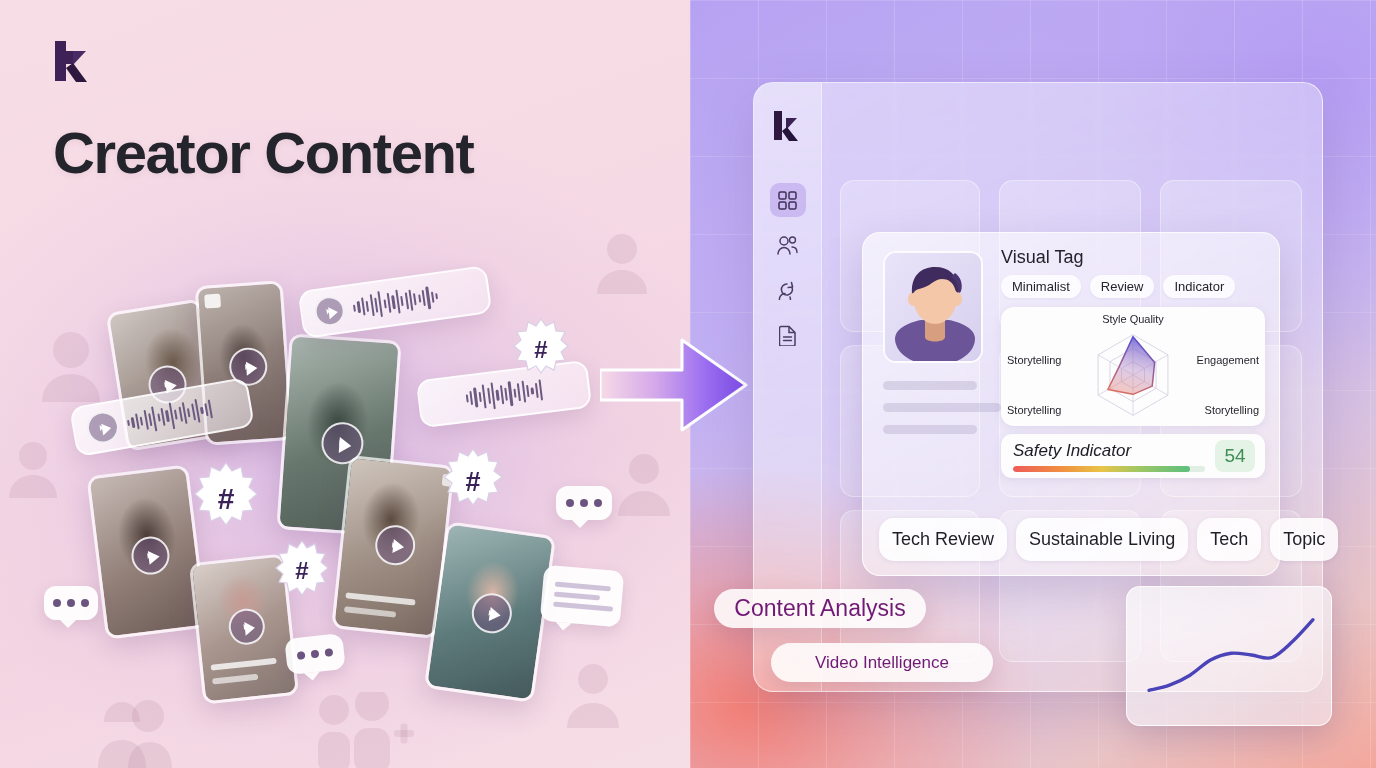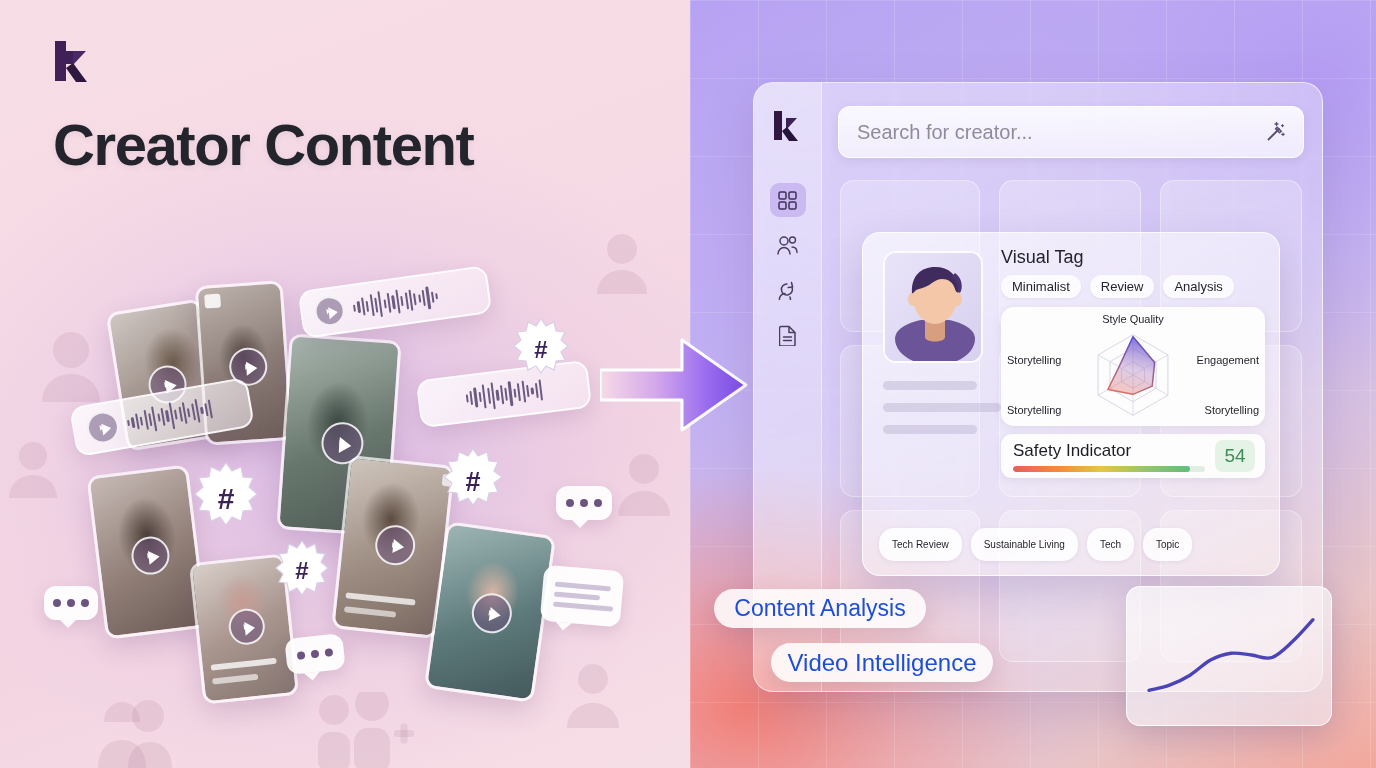--- a/index.html
+++ b/index.html
@@ -21,21 +21,21 @@
     overflow: hidden;
     background:
       radial-gradient(ellipse 520px 420px at 46% 58%, rgba(196,163,230,0.55) 0%, rgba(221,186,228,0.18) 55%, rgba(244,214,224,0) 80%),
       linear-gradient(160deg, #f7dde6 0%, #f6dbe5 35%, #f3d5e2 65%, #f6dee6 100%);
   }
   .logo-mark {
     position: absolute; left: 52px; top: 38px;
     width: 44px; height: 46px;
   }
   .headline {
-    position: absolute; left: 53px; top: 116px;
+    position: absolute; left: 53px; top: 124px;
     color: #24242c;
     letter-spacing: -1.4px;
   }
   .headline .l1 {
     display:block; font-size: 58px; font-weight: 700; line-height: 1.0;
     text-shadow: 0 2px 6px rgba(120,80,120,0.10);
   }
   .headline .l2 {
     display:block; font-size: 56px; font-weight: 400; line-height: 1.12;
     margin-top: 8px; color: #2a2a32;
@@ -182,50 +182,50 @@
     position:relative; overflow:hidden;
   }
   .radar-label { position:absolute; font-size: 11px; color:#1f1f27; white-space:nowrap;}
   .safety-card {
     margin-top: 8px; height: 44px;
     background: #fdfdfe; border-radius: 11px;
     box-shadow: 0 2px 8px rgba(90,60,130,0.10);
     display:flex; align-items:center; padding: 0 10px 0 12px; gap:10px;
   }
   .safety-left { flex:1; }
-  .safety-title { font-size: 17px; color:#1d1d25; }
+  .safety-title { font-size: 17px; color:#1d1d25;font-style:italic; }
   .safety-track {
     margin-top: 5px; height: 6px; border-radius: 4px;
     background: rgba(200,225,205,0.55); overflow:hidden;
   }
   .safety-fill {
     height: 100%; border-radius: 4px;
     background: linear-gradient(90deg,#ef5b59 0%, #f0913f 28%, #e8c447 50%, #9cc765 72%, #5bbf7e 100%);
   }
   .safety-score {
     width: 40px; height: 32px; border-radius: 8px;
     background: #e4f3e6; color: #3f8d57;
     font-size: 19px; display:flex; align-items:center; justify-content:center;
   }
   .topics-wrap { position:absolute; left: 16px; right: 14px; bottom: 14px; }
   .topics-title { font-size: 18px; color:#23232b; }
   .topic-chip {
     background: rgba(255,255,255,0.86);
     border-radius: 15px; padding: 11px 13px;
-    font-size: 10px; color:#1f1f27; white-space:nowrap;
+    font-size: 18px; color:#1f1f27; white-space:nowrap;
     box-shadow: 0 1px 4px rgba(90,60,130,0.10);
   }
 
   .float-pill {
     position:absolute;
     background: rgba(255,255,255,0.86);
     border-radius: 22px;
     box-shadow: 0 8px 22px rgba(120,70,110,0.18);
     display:flex; align-items:center; justify-content:center;
-    color: #1d4ed8;
+    color: #701a75;
   }
   .chart-card {
     position:absolute; left: 1126px; top: 586px;
     width: 206px; height: 140px;
     border-radius: 14px;
     background: linear-gradient(160deg, rgba(255,255,255,0.72), rgba(246,244,255,0.52));
     border: 1px solid rgba(255,255,255,0.85);
     box-shadow: 0 12px 32px rgba(90,60,130,0.20);
     overflow:hidden;
   }
@@ -517,30 +517,20 @@
           <svg width="18" height="21" viewBox="0 0 18 21">
             <path d="M2 1.5h8l6 6v12a1.5 1.5 0 0 1-1.5 1.5H2A1.5 1.5 0 0 1 .5 19.5V3A1.5 1.5 0 0 1 2 1.5z" fill="none" stroke="#4a3c63" stroke-width="1.5"></path>
             <path d="M10 1.5V7.5h6" fill="none" stroke="#4a3c63" stroke-width="1.5"></path>
             <path d="M4.5 12h8M4.5 15.5h8" stroke="#4a3c63" stroke-width="1.4" stroke-linecap="round"></path>
           </svg>
         </div>
       </div>
     </div>
   </div>
 
-  <div class="searchbar" style="position:absolute;left:838px;top:106px;width:466px;height:52px">
-    <span class="ph">Search for creator...</span>
-    <svg width="24" height="24" viewBox="0 0 24 24">
-      <path d="M5.5 19.5 L16 9" stroke="#5b4d72" stroke-width="1.8" stroke-linecap="round"></path>
-      <path d="M14.2 7.2 L18.2 11.2 L16.6 12.8 L12.6 8.8 Z" fill="none" stroke="#5b4d72" stroke-width="1.6" stroke-linejoin="round"></path>
-      <path d="M13.5 2.5v3M12 4h3" stroke="#5b4d72" stroke-width="1.3" stroke-linecap="round"></path>
-      <path d="M20 13v2.6M18.7 14.3h2.6" stroke="#5b4d72" stroke-width="1.2" stroke-linecap="round"></path>
-      <path d="M19.5 4.6v2M18.5 5.6h2" stroke="#5b4d72" stroke-width="1.1" stroke-linecap="round"></path>
-    </svg>
-  </div>
 
   <div class="bgcard" style="left:840px;top:180px;width:140px;height:152px"></div>
   <div class="bgcard" style="left:999px;top:180px;width:142px;height:152px"></div>
   <div class="bgcard" style="left:1160px;top:180px;width:142px;height:152px"></div>
   <div class="bgcard" style="left:840px;top:345px;width:140px;height:152px"></div>
   <div class="bgcard" style="left:999px;top:345px;width:142px;height:152px"></div>
   <div class="bgcard" style="left:1160px;top:345px;width:142px;height:152px"></div>
   <div class="bgcard" style="left:840px;top:510px;width:140px;height:152px"></div>
   <div class="bgcard" style="left:999px;top:510px;width:142px;height:152px"></div>
   <div class="bgcard" style="left:1160px;top:510px;width:142px;height:152px"></div>
@@ -567,21 +557,21 @@
     </div>
     <div class="skel" style="top:148px;width:94px"></div>
     <div class="skel" style="top:170px;width:118px"></div>
     <div class="skel" style="top:192px;width:94px"></div>
 
     <div class="pc-right">
       <div class="sec-title">Visual Tag</div>
       <div class="chiprow">
         <span class="chip">Minimalist</span>
         <span class="chip">Review</span>
-        <span class="chip">Analysis</span>
+        <span class="chip">Indicator</span>
       </div>
 
       <div class="radar-card">
         <span class="radar-label" style="left:50%;top:6px;transform:translateX(-50%)">Style Quality</span>
         <span class="radar-label" style="right:6px;top:47px">Engagement</span>
         <span class="radar-label" style="right:6px;bottom:10px">Storytelling</span>
         <span class="radar-label" style="left:6px;bottom:10px">Storytelling</span>
         <span class="radar-label" style="left:6px;top:47px">Storytelling</span>
         <svg id="radar-svg" style="position:absolute;left:50%;top:20px;transform:translateX(-50%)" width="96" height="96" viewBox="-50 -50 100 100">
           <defs>
@@ -629,21 +619,21 @@
         <span class="topic-chip">Sustainable Living</span>
         <span class="topic-chip">Tech</span>
         <span class="topic-chip">Topic</span>
       </div>
     </div>
   </div>
 
   <div class="float-pill" style="left:714px;top:589px;width:212px;height:39px;font-size:23px">
     <span>Content Analysis</span>
   </div>
-  <div class="float-pill" style="left:771px;top:643px;width:222px;height:39px;font-size:24px">
+  <div class="float-pill" style="left:771px;top:643px;width:222px;height:39px;font-size:17px">
     <span>Video Intelligence</span>
   </div>
 
   <div class="chart-card">
     <svg id="line-svg" width="206" height="140" viewBox="0 0 206 140">
       <path id="line-path" fill="none" stroke="#4b43b8" stroke-width="3.4" stroke-linecap="round" stroke-linejoin="round" d="M 22.0 103.3 C 25.4 102.4, 35.7 100.8, 42.5 98.2 C 49.3 95.7, 56.2 92.4, 63.0 88.2 C 69.8 84.0, 76.7 76.7, 83.5 73.0 C 90.3 69.4, 97.2 67.2, 104.0 66.3 C 110.8 65.5, 117.7 67.3, 124.5 68.0 C 131.3 68.7, 138.2 72.8, 145.0 70.5 C 151.8 68.3, 158.7 60.9, 165.5 54.6 C 172.3 48.3, 182.6 36.4, 186.0 32.7"></path>
     </svg>
   </div>
 
 </div>

